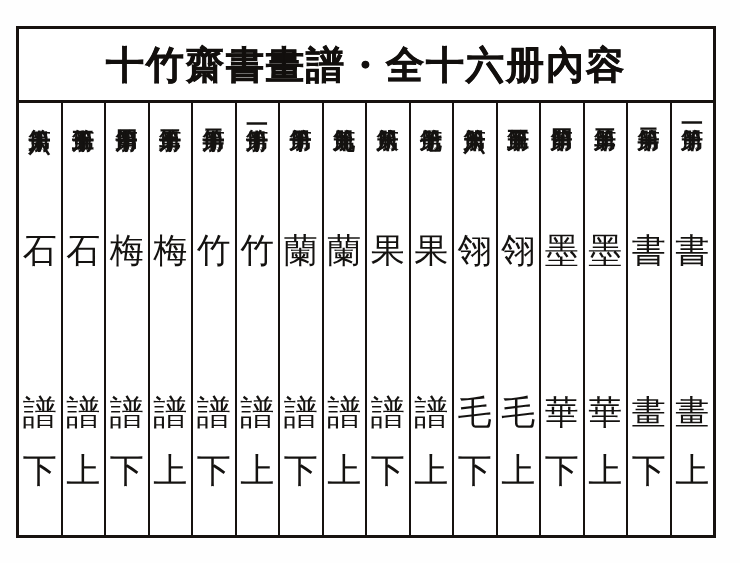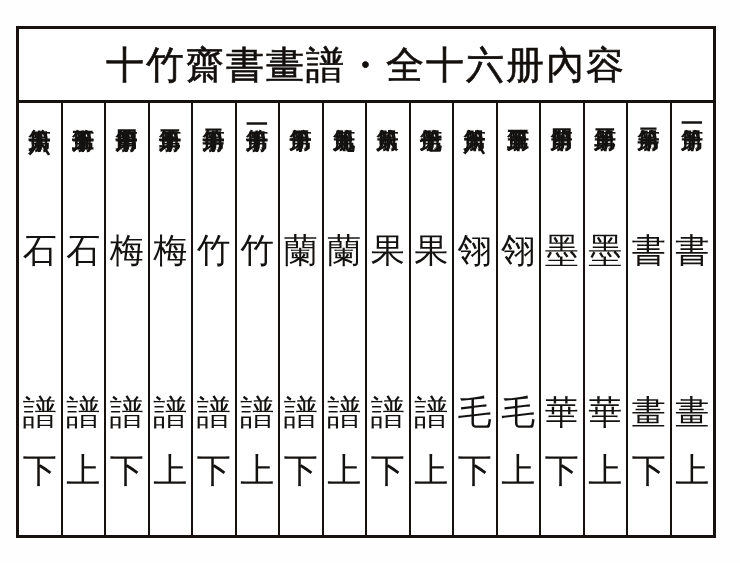--- a/index.html
+++ b/index.html
@@ -43,21 +43,21 @@
     height: 74px;
     box-sizing: border-box;
     border-bottom: 3px solid #17120f;
     display: flex;
     align-items: center;
     justify-content: center;
   }
 
   #title-text {
     font-family: "DejaVu Serif", "Liberation Serif", serif;
-    font-weight: normal;
+    font-weight: bold;
     font-size: 38px;
     letter-spacing: 2px;
     line-height: 1;
     white-space: nowrap;
     color: #120f0d;
     -webkit-text-stroke: 0.6px #120f0d;
   }
 
   
   #columns {

